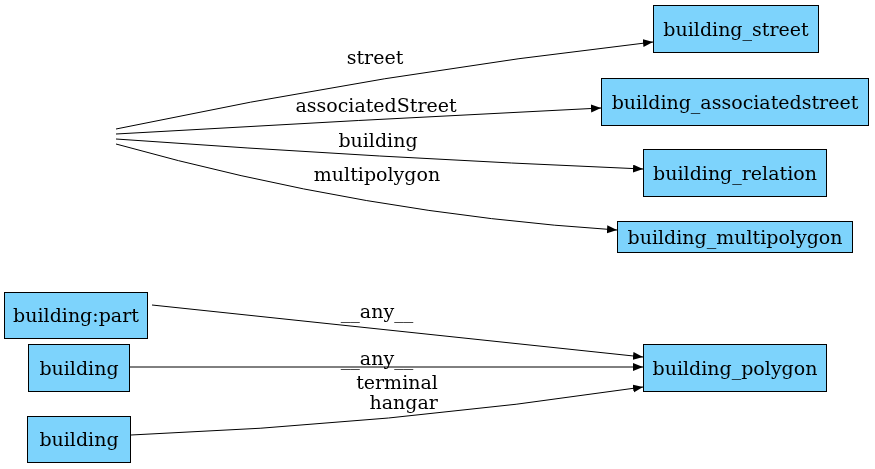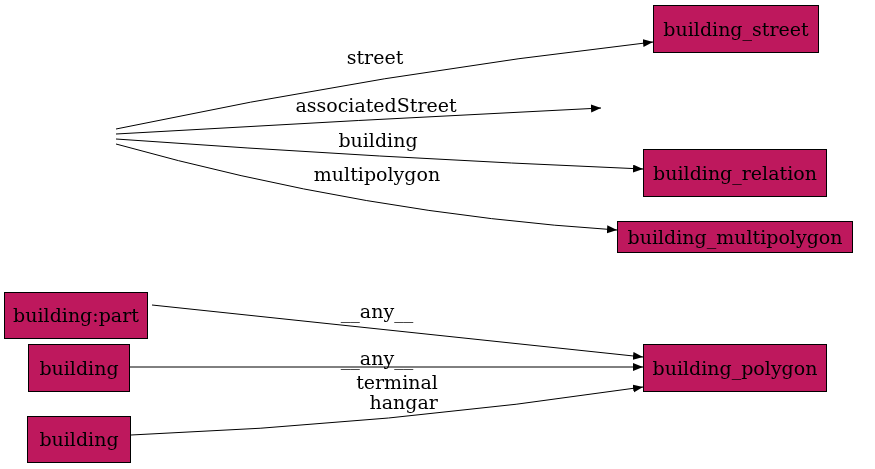--- a/index.html
+++ b/index.html
@@ -20,21 +20,21 @@
     position: absolute;
     left: 0;
     top: 0;
     width: 875px;
     height: 469px;
   }
   .node {
     position: absolute;
     box-sizing: border-box;
     border: 1px solid #000000;
-    background: #be185d;
+    background: #7dd3fc;
     display: flex;
     align-items: center;
     justify-content: center;
     font-size: 19px;
     line-height: 1;
     white-space: nowrap;
   }
   .edge-label {
     position: absolute;
     transform: translate(-50%, -50%);
@@ -76,20 +76,21 @@
     <path d="M116,129 Q385,72 653,42" fill="none" stroke="#000000" stroke-width="1" marker-end="url(#arrow)"></path>
     <path d="M116,134 Q358,120 601,108" fill="none" stroke="#000000" stroke-width="1" marker-end="url(#arrow)"></path>
     <path d="M116,139 Q380,158 643,169" fill="none" stroke="#000000" stroke-width="1" marker-end="url(#arrow)"></path>
     <path d="M116,144 Q366,214 617,230" fill="none" stroke="#000000" stroke-width="1" marker-end="url(#arrow)"></path>
     <path d="M152,305 L643,357" fill="none" stroke="#000000" stroke-width="1" marker-end="url(#arrow)"></path>
     <path d="M128,367 L643,367" fill="none" stroke="#000000" stroke-width="1" marker-end="url(#arrow)"></path>
     <path d="M131,435 Q390,425 643,387" fill="none" stroke="#000000" stroke-width="1" marker-end="url(#arrow)"></path>
   </svg>
 
   <div class="node" id="n-building-street">building_street</div>
+  <div class="node" id="n-building-associatedstreet">building_associatedstreet</div>
   <div class="node" id="n-building-relation">building_relation</div>
   <div class="node" id="n-building-multipolygon">building_multipolygon</div>
   <div class="node" id="n-building-polygon">building_polygon</div>
   <div class="node" id="n-building-part">building:part</div>
   <div class="node" id="n-building">building</div>
   <div class="node" id="n-aeroway">building</div>
 
   <div class="edge-label" id="el-street">street</div>
   <div class="edge-label" id="el-associatedstreet">associatedStreet</div>
   <div class="edge-label" id="el-building">building</div>

